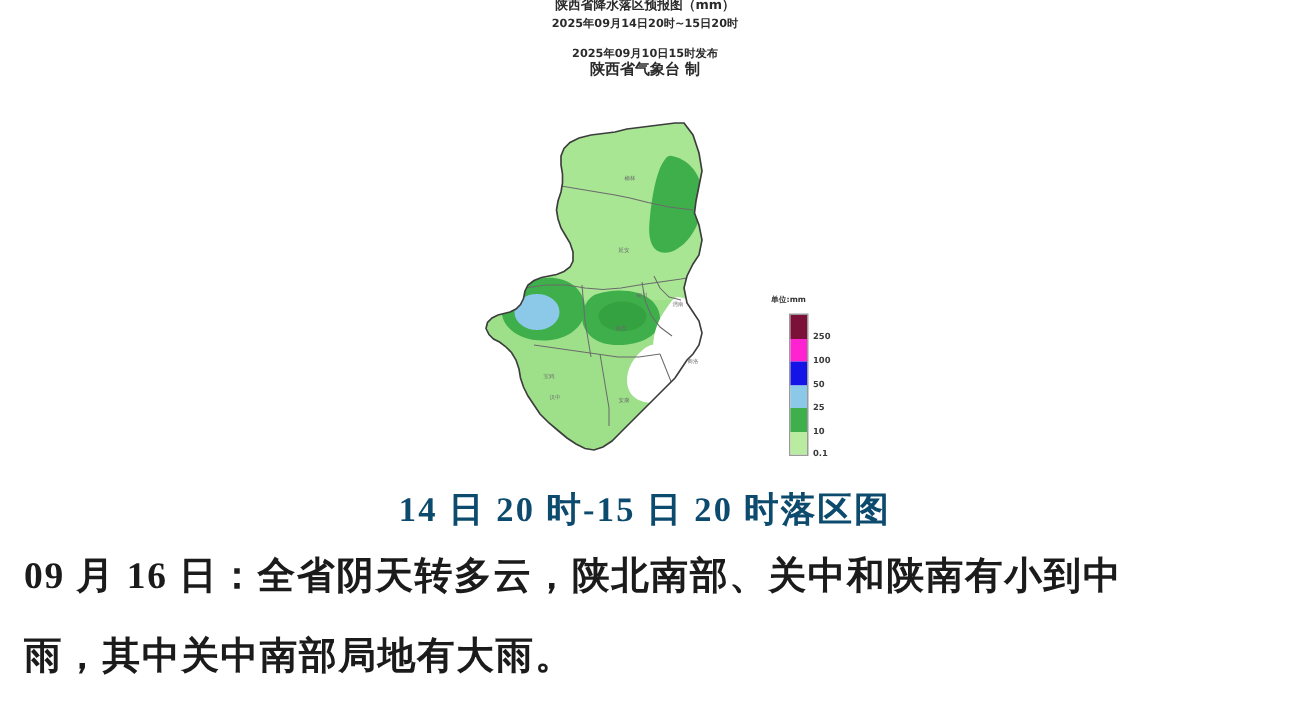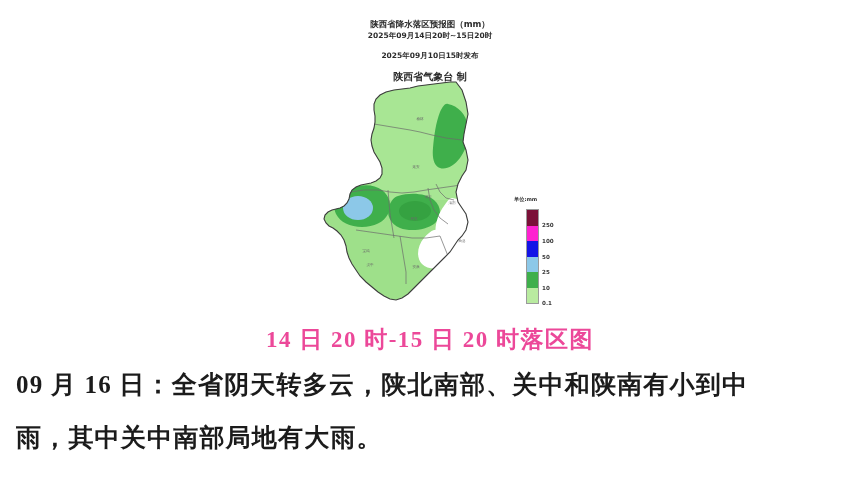--- a/index.html
+++ b/index.html
@@ -21,34 +21,34 @@
     position: absolute;
     left: 0;
     top: 0;
     width: 860px;
     height: 320px;
   }
 
   #map-title-block {
     position: absolute;
     left: 0;
-    top: 20px;
+    top: 0;
     width: 860px;
     text-align: center;
     line-height: 1.0;
   }
   #map-title-block .tline {
     display: block;
     color: #2b2b2b;
     font-family: "DejaVu Sans", "Liberation Sans", sans-serif;
     letter-spacing: 0px;
   }
   .tline.l1 { font-size: 8.5px; font-weight: 700; margin-bottom: 3.5px; }
   .tline.l2 { font-size: 7.5px; font-weight: 700; margin-bottom: 12px; }
-  .tline.l3 { font-size: 7.5px; font-weight: 700; margin-bottom: 13px; }
+  .tline.l3 { font-size: 7.5px; font-weight: 700; margin-bottom: 3px; }
   .tline.l4 { font-size: 10px; font-weight: 700; letter-spacing: 1px; }
 
   #map-canvas {
     position: absolute;
     left: 316px;
     top: 80px;
     width: 200px;
     height: 240px;
   }
 
@@ -103,21 +103,21 @@
   
   #caption-main {
     position: absolute;
     left: 0;
     top: 324px;
     width: 860px;
     text-align: center;
     font-size: 23px;
     font-weight: 700;
     letter-spacing: 1.5px;
-    color: #ec4899;
+    color: #0c4a6e;
   }
   #body-text {
     position: absolute;
     left: 16px;
     top: 372px;
     width: 860px;
     text-align: left;
   }
   #body-text .bline {
     display: block;

